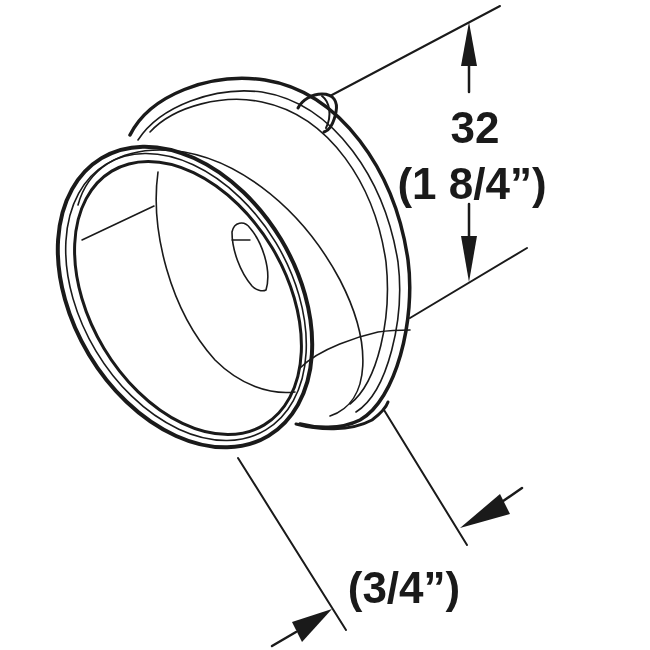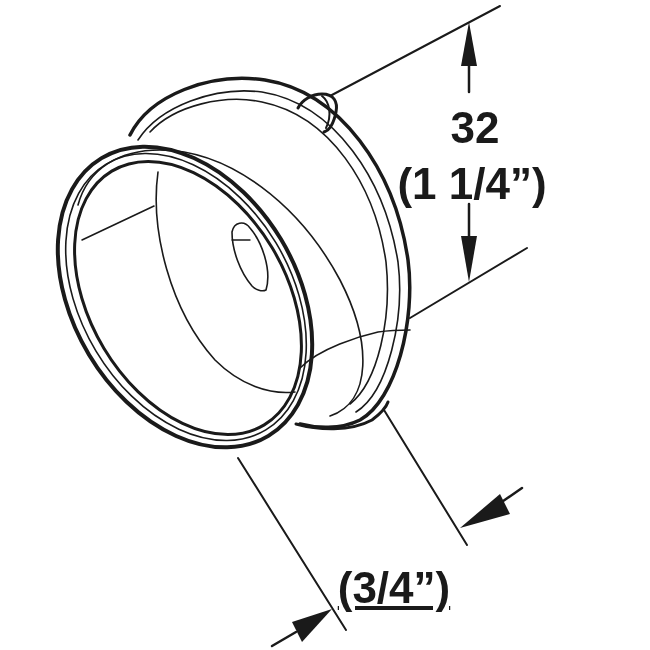--- a/index.html
+++ b/index.html
@@ -10,21 +10,21 @@
     font-family: "Liberation Sans", sans-serif;
     font-weight: bold;
     color: #1a1a1a;
     white-space: nowrap;
     text-align: center;
     line-height: 1;
   }
   #lbl-32-mm { left: 440px; top: 106px; width: 70px; font-size: 44px; }
   #lbl-32-in { left: 382px; top: 162px; width: 180px; font-size: 44px; }
   #lbl-19-mm { left: 372px; top: 508px; width: 70px; font-size: 44px; }
-  #lbl-19-in { left: 324px; top: 566px; width: 140px; font-size: 44px; text-decoration: underline; }
+  #lbl-19-in { left: 334px; top: 566px; width: 140px; font-size: 44px; }
 </style>
 </head>
 <body>
 
 <div id="canvas">
   <svg width="650" height="650" viewBox="0 0 650 650" fill="none" stroke="#1a1a1a" stroke-linecap="round" stroke-linejoin="round">
 
     <line x1="330" y1="96" x2="500" y2="6" stroke-width="2"></line>
     <line x1="410" y1="318" x2="527" y2="248" stroke-width="2"></line>
 
@@ -63,15 +63,15 @@
 
     <line x1="82" y1="240" x2="154" y2="206" stroke-width="1.6"></line>
 
     <path d="M232,232 C234,222 244,220 250,228 C262,242 272,270 266,290 C262,292 256,290 252,286 C240,272 232,250 232,232 Z" stroke-width="1.6"></path>
     <line x1="232" y1="240" x2="250" y2="240" stroke-width="1.4"></line>
 
     <path d="M296,424 C318,430 350,432 372,420 C380,414 386,408 388,402" stroke-width="3"></path>
   </svg>
 
   <div class="dim-label" id="lbl-32-mm">32</div>
-  <div class="dim-label" id="lbl-32-in">(1 1/4”)</div>
+  <div class="dim-label" id="lbl-32-in">(1 8/4”)</div>
   <div class="dim-label" id="lbl-19-in">(3/4”)</div>
 </div>
 
 </body></html>

